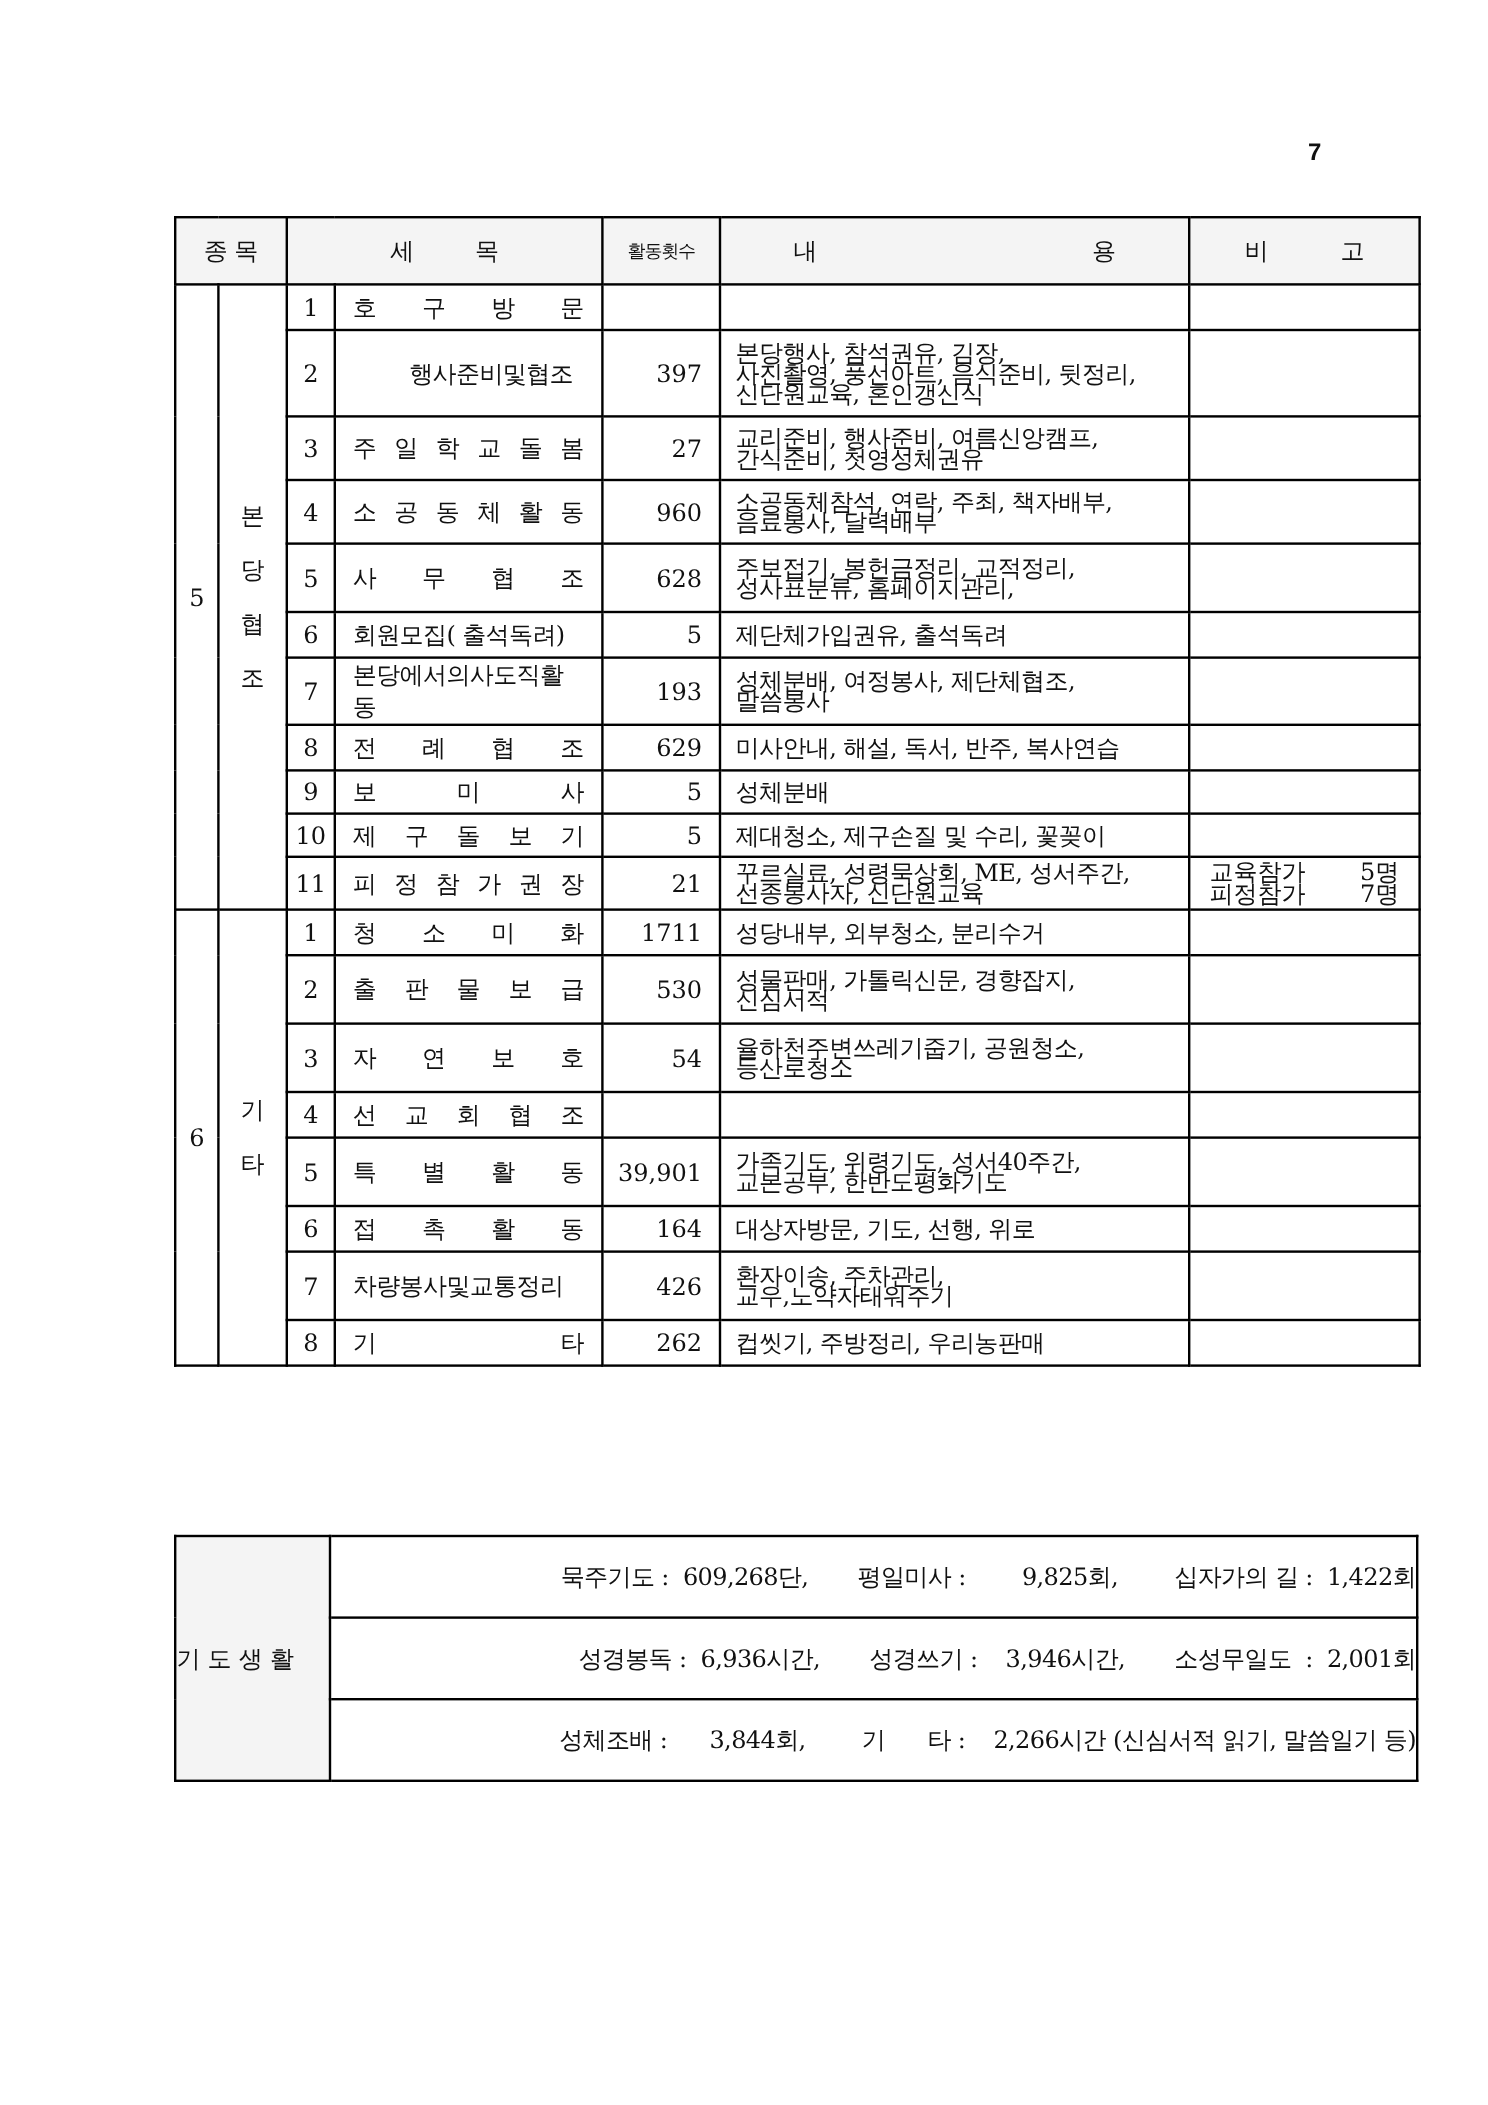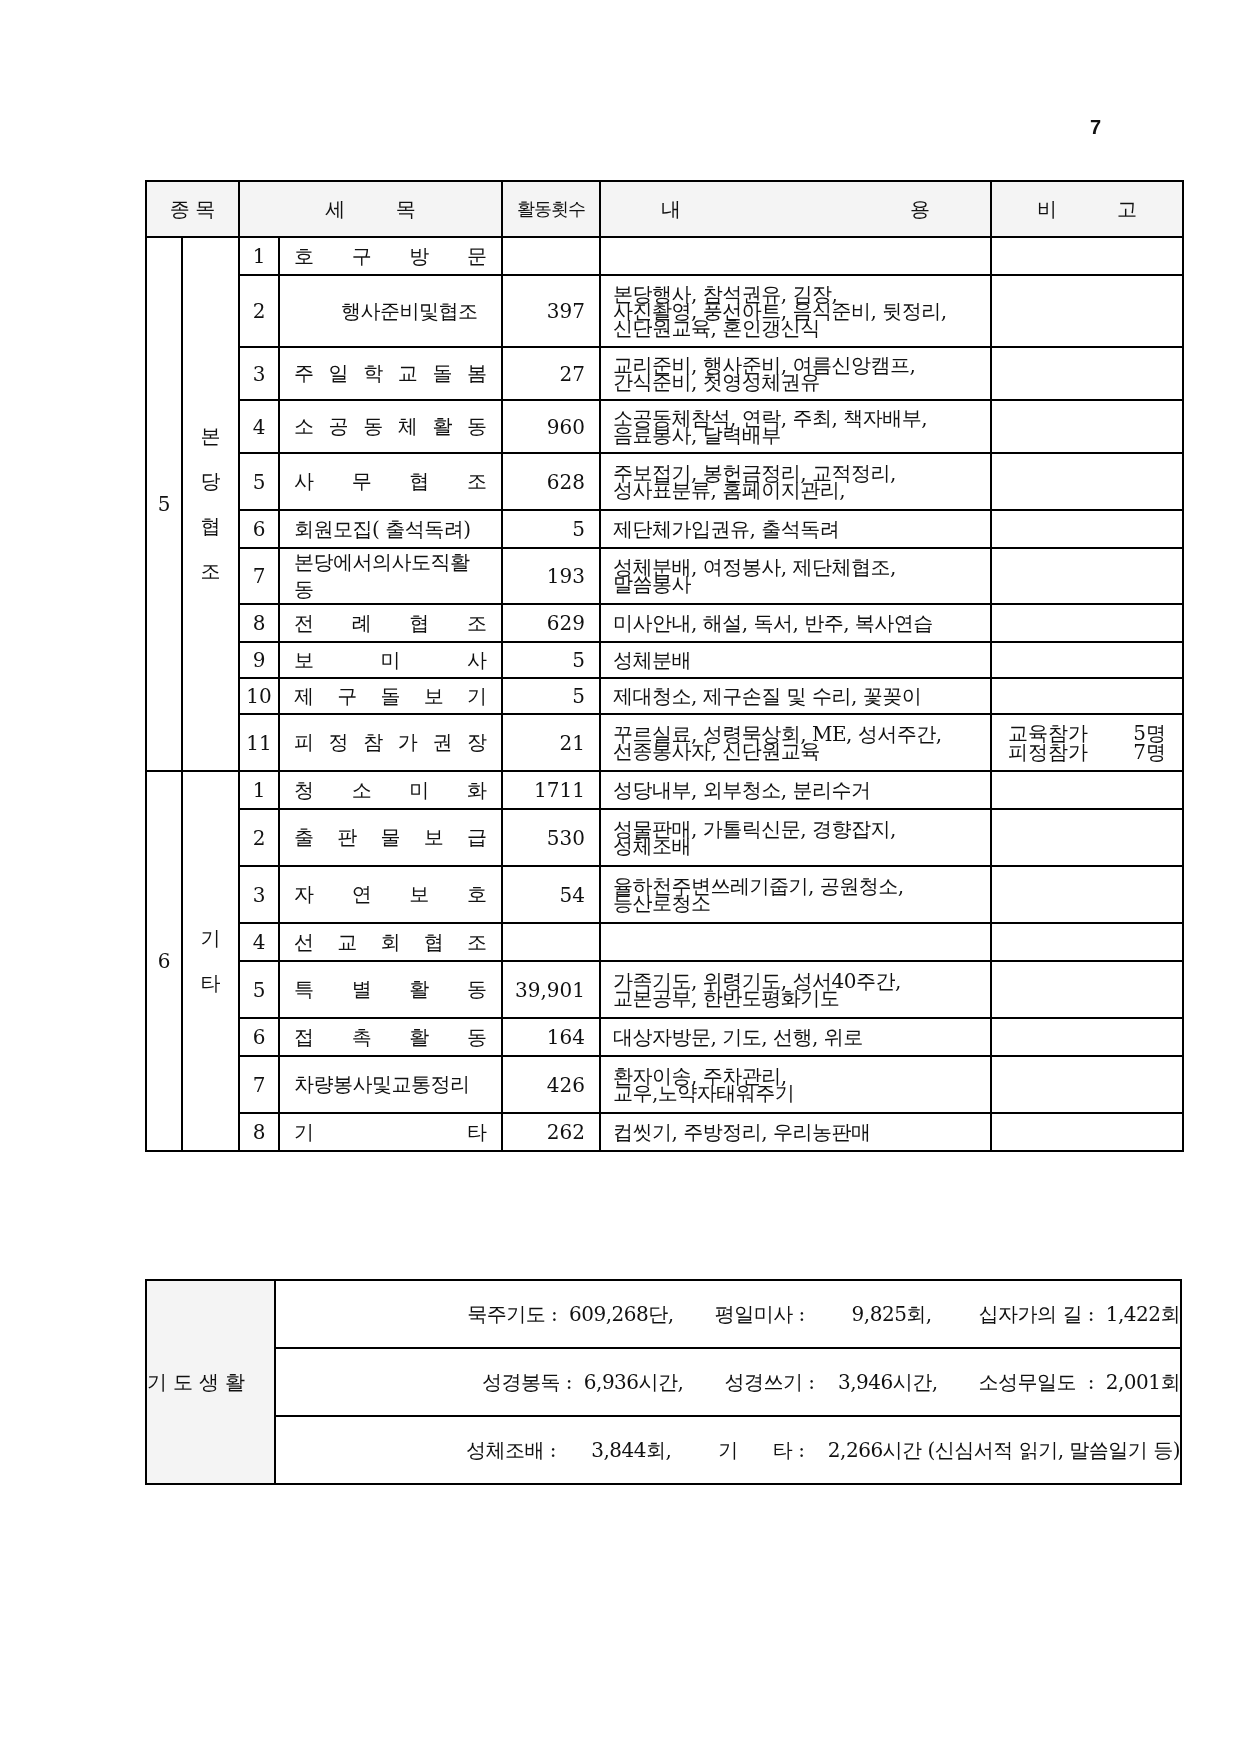--- a/index.html
+++ b/index.html
@@ -49,21 +49,21 @@
             <span>종</span>
             <span>목</span>
           </div>
         </th>
       <th colspan="2">
           <div class="hdr-spread" style="padding:0 60px">
             <span>세</span>
             <span>목</span>
           </div>
         </th>
-      <th style="font-size:18px;letter-spacing:-1px">활동횟수</th>
+      <th style="font-size:15px;letter-spacing:-1px">활동횟수</th>
       <th>
           <div class="hdr-spread" style="padding:0 60px;justify-content:space-between">
             <span>내</span>
             <span>용</span>
           </div>
         </th>
       <th>
           <div class="hdr-spread" style="padding:0 45px;justify-content:space-between">
             <span>비</span>
             <span>고</span>
@@ -225,21 +225,21 @@
             <span>보</span>
             <span>기</span>
           </div>
         </td>
         <td class="c-cnt">5</td>
         <td class="c-desc">
           <div>제대청소, 제구손질 및 수리, 꽃꽂이</div>
         </td>
         <td class="c-note"></td>
       </tr>
-      <tr style="height: 57px; margin-left: 46px;">
+      <tr style="height: 44px; margin-left: 46px;">
         <td class="c-num">11</td>
         <td class="c-name">
           <div class="spread" style="">
             <span>피</span>
             <span>정</span>
             <span>참</span>
             <span>가</span>
             <span>권</span>
             <span>장</span>
           </div>
@@ -288,21 +288,21 @@
             <span>출</span>
             <span>판</span>
             <span>물</span>
             <span>보</span>
             <span>급</span>
           </div>
         </td>
         <td class="c-cnt">530</td>
         <td class="c-desc">
           <div>성물판매, 가톨릭신문, 경향잡지,</div>
-          <div>성체조배</div>
+          <div>신심서적</div>
         </td>
         <td class="c-note"></td>
       </tr>
       <tr style="height: 57px;">
         <td class="c-num">3</td>
         <td class="c-name">
           <div class="spread" style="">
             <span>자</span>
             <span>연</span>
             <span>보</span>

